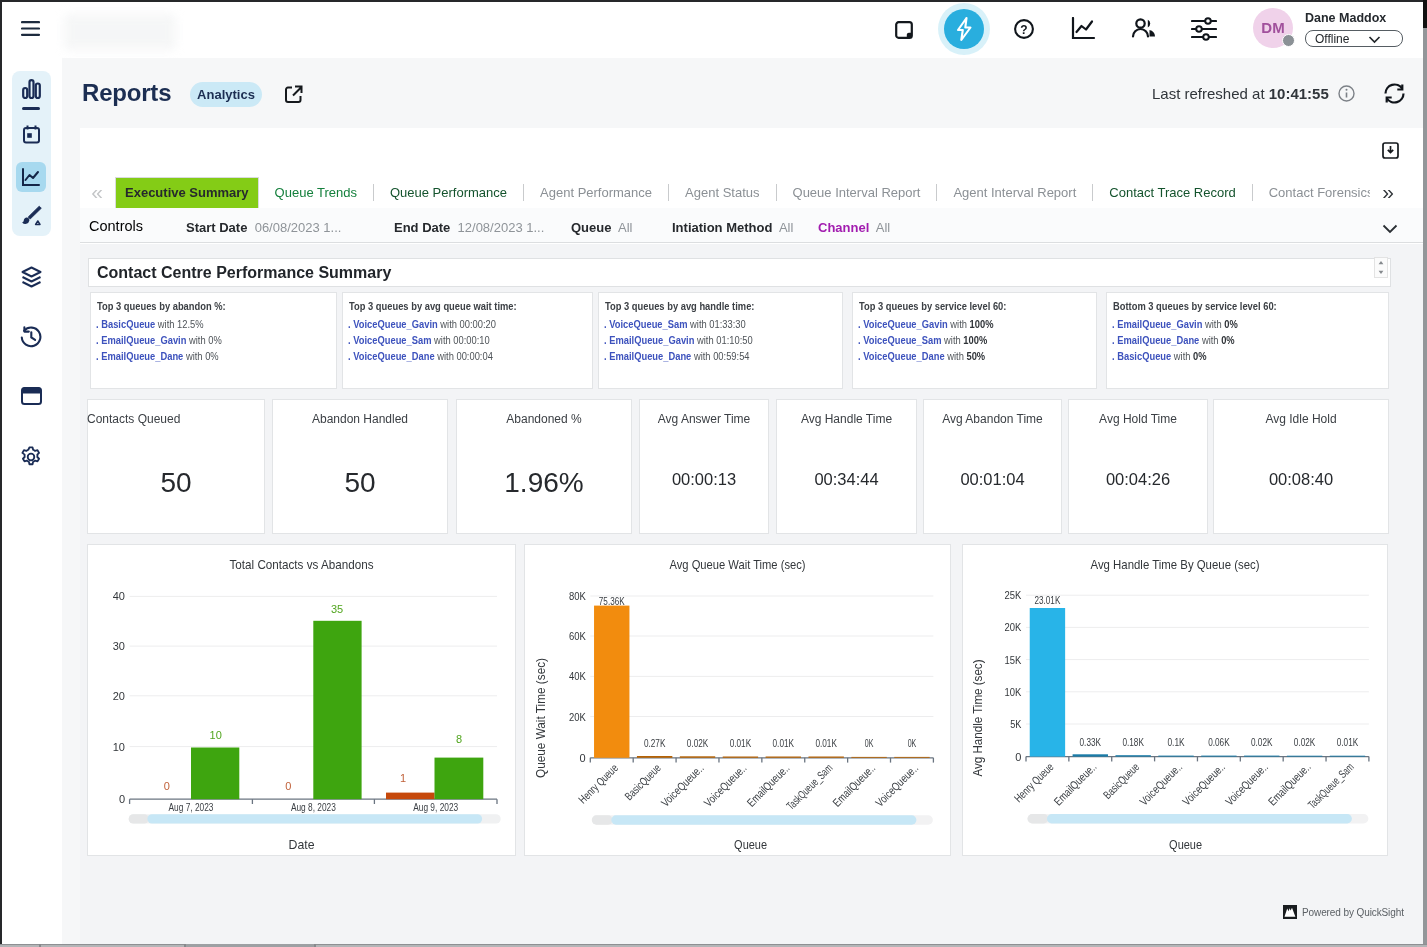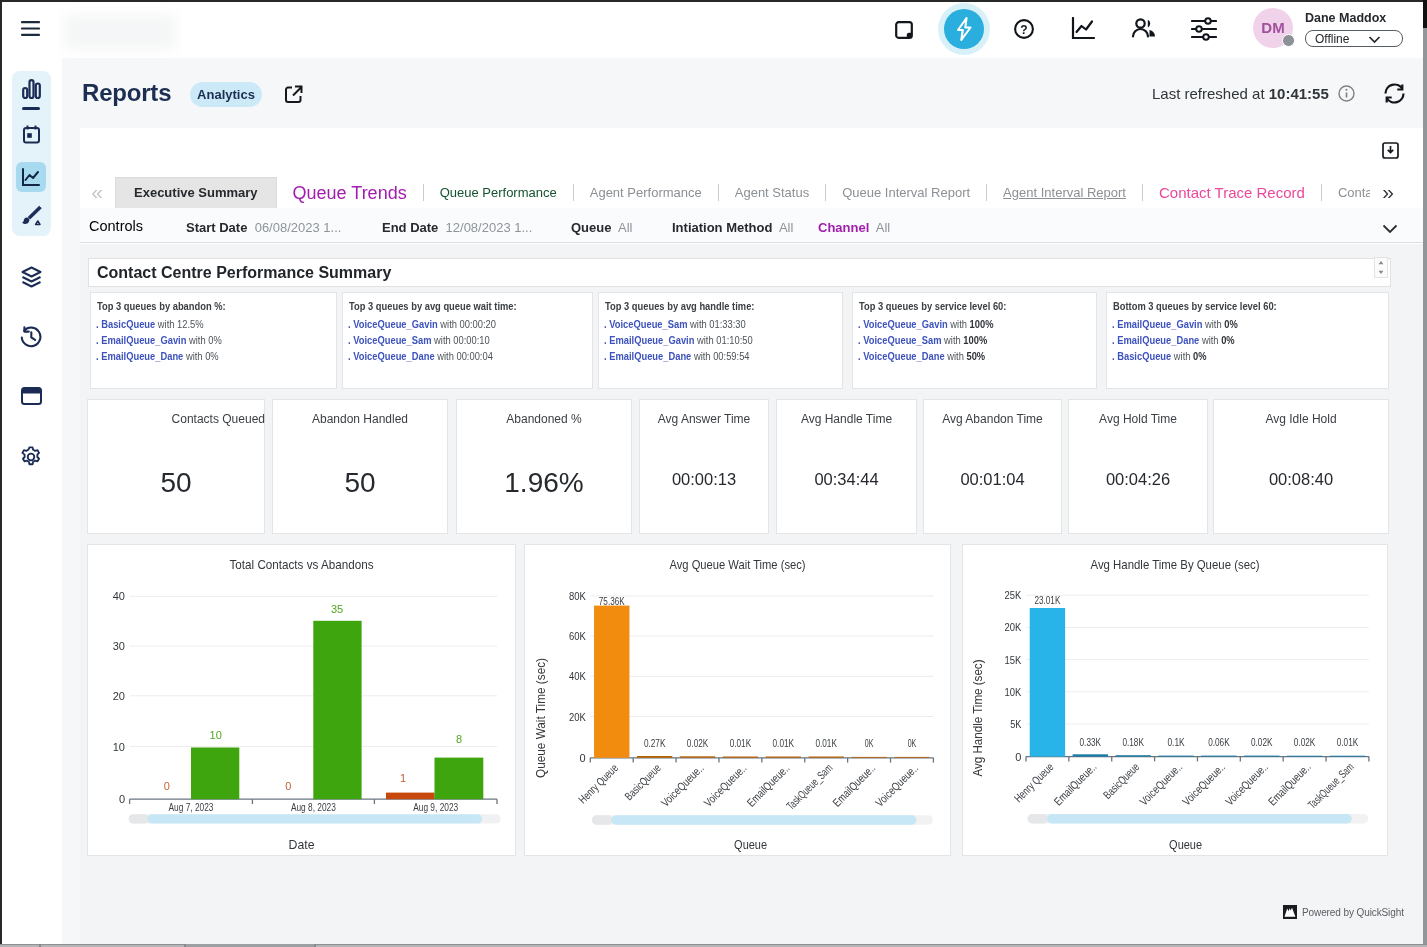--- a/index.html
+++ b/index.html
@@ -151,44 +151,44 @@
   </svg>
 
   <div class="abs" style="left:80px;top:128px;width:1343px;height:816px;background:#fff;"></div>
 
   <svg class="abs" style="left:1382px;top:142px;" width="17" height="17" viewBox="0 0 17 17">
     <rect x="1" y="1" width="15" height="15" rx="2" fill="none" stroke="#15191d" stroke-width="1.7"></rect>
     <path d="M8.5 4 v6 M5.8 7.8 l2.7 2.7 2.7-2.7" fill="none" stroke="#15191d" stroke-width="1.7"></path>
   </svg>
 
   <div id="tabbar" class="abs" style="left:115px;top:177px;width:1255px;height:31px;display:flex;align-items:stretch;overflow:hidden;">
-      <div style="height:31px;padding:0 18px;line-height:29px;background:#e5e5e5;border:1px solid #d9dbdd;border-bottom:none;font-size:13px;font-weight:bold;color:#26292d;white-space:nowrap;flex:none;">Executive Summary</div>
-      <div style="height:31px;padding:0 16px;line-height:32px;font-size:18px;color:#a21caf;white-space:nowrap;flex:none;">Queue Trends</div>
+      <div style="height:31px;padding:0 9px;line-height:29px;background:#84cc16;border:1px solid #d9dbdd;border-bottom:none;font-size:13px;font-weight:bold;color:#26292d;white-space:nowrap;flex:none;">Executive Summary</div>
+      <div style="height:31px;padding:0 16px;line-height:32px;font-size:13px;color:#15803d;white-space:nowrap;flex:none;">Queue Trends</div>
       <div style="margin-top:7px;height:17px;width:1px;background:#c9cbcd;flex:none;"></div>
       <div style="height:31px;padding:0 16px;line-height:32px;font-size:13px;color:#14532d;white-space:nowrap;flex:none;">Queue Performance</div>
       <div style="margin-top:7px;height:17px;width:1px;background:#c9cbcd;flex:none;"></div>
       <div style="height:31px;padding:0 16px;line-height:32px;font-size:13px;color:#8b9095;white-space:nowrap;flex:none;">Agent Performance</div>
       <div style="margin-top:7px;height:17px;width:1px;background:#c9cbcd;flex:none;"></div>
       <div style="height:31px;padding:0 16px;line-height:32px;font-size:13px;color:#8b9095;white-space:nowrap;flex:none;">Agent Status</div>
       <div style="margin-top:7px;height:17px;width:1px;background:#c9cbcd;flex:none;"></div>
       <div style="height:31px;padding:0 16px;line-height:32px;font-size:13px;color:#8b9095;white-space:nowrap;flex:none;">Queue Interval Report</div>
       <div style="margin-top:7px;height:17px;width:1px;background:#c9cbcd;flex:none;"></div>
-      <div style="height:31px;padding:0 16px;line-height:32px;font-size:13px;color:#8b9095;white-space:nowrap;flex:none;text-decoration:underline;">Agent Interval Report</div>
-      <div style="margin-top:7px;height:17px;width:1px;background:#c9cbcd;flex:none;"></div>
-      <div style="height:31px;padding:0 16px;line-height:32px;font-size:15px;color:#ec4899;white-space:nowrap;flex:none;text-align:right;">Contact Trace Record</div>
+      <div style="height:31px;padding:0 16px;line-height:32px;font-size:13px;color:#8b9095;white-space:nowrap;flex:none;">Agent Interval Report</div>
+      <div style="margin-top:7px;height:17px;width:1px;background:#c9cbcd;flex:none;"></div>
+      <div style="height:31px;padding:0 16px;line-height:32px;font-size:13px;color:#14532d;white-space:nowrap;flex:none;text-align:right;">Contact Trace Record</div>
       <div style="margin-top:7px;height:17px;width:1px;background:#c9cbcd;flex:none;"></div>
       <div style="height:31px;padding:0 16px;line-height:32px;font-size:13px;color:#8b9095;white-space:nowrap;flex:none;">Contact Forensics</div>
     </div>
   <div class="abs" style="left:85px;top:180px;width:24px;height:24px;color:#c4c6c8;font-size:21px;line-height:24px;text-align:center;">«</div>
   <div class="abs" style="left:1376px;top:180px;width:24px;height:24px;color:#33373b;font-size:21px;line-height:24px;text-align:center;">»</div>
 
   <div class="abs" style="left:80px;top:208px;width:1343px;height:35px;background:#fafbfc;border-bottom:1px solid #dcdee0;"></div>
   <div class="abs" style="left:89px;top:218px;font-size:14.5px;color:#000000;">Controls</div>
   <div class="abs" style="left:186px;top:220px;font-size:13px;color:#8f9499;"><b style="color:#26292d;">Start Date</b>&nbsp; 06/08/2023 1...</div>
-  <div class="abs" style="left:382px;top:220px;font-size:13px;color:#8f9499;"><b style="color:#26292d;">End Date</b>&nbsp; 12/08/2023 1...</div>
+  <div class="abs" style="left:394px;top:220px;font-size:13px;color:#8f9499;"><b style="color:#26292d;">End Date</b>&nbsp; 12/08/2023 1...</div>
   <div class="abs" style="left:571px;top:220px;font-size:13px;color:#8f9499;"><b style="color:#26292d;">Queue</b>&nbsp; All</div>
   <div class="abs" style="left:664px;top:220px;font-size:13px;color:#8f9499;margin-left:8px;"><b style="color:#26292d;">Intiation Method</b>&nbsp; All</div>
   <div class="abs" style="left:818px;top:220px;font-size:13px;color:#8f9499;"><b style="color:#a21caf;">Channel</b>&nbsp; All</div>
   <svg class="abs" style="left:1382px;top:224px;" width="16" height="10" viewBox="0 0 16 10">
       <path d="M1.5 1.5 L8 8 L14.5 1.5" fill="none" stroke="#2a2e33" stroke-width="1.8"></path>
     </svg>
 
   <div class="abs" style="left:80px;top:244px;width:1343px;height:700px;background:#f3f4f6;"></div>
 
   <div class="abs" style="left:88px;top:258px;width:1303px;height:29px;background:#fff;border:1px solid #dfe1e3;"></div>
@@ -227,21 +227,21 @@
       </div>
       <div style="position:absolute;left:1106px;top:292px;width:283px;height:97px;background:#fff;border:1px solid #e2e4e6;">
     <div style="position:absolute;left:6px;top:7px;font-size:11px;font-weight:bold;color:#3c4045;white-space:nowrap;transform:scaleX(0.85);transform-origin:0 0;">Bottom 3 queues by service level 60:</div>
         <div style="position:absolute;left:5px;top:24.5px;font-size:11px;color:#4e5358;white-space:nowrap;transform:scaleX(0.85);transform-origin:0 0;"><span style="font-weight:bold;color:#3d52bd;">.</span> <span style="font-weight:bold;color:#3d52bd;">EmailQueue_Gavin</span> with <span style="font-weight:bold;color:#2f3338;">0%</span></div>
         <div style="position:absolute;left:5px;top:40.9px;font-size:11px;color:#4e5358;white-space:nowrap;transform:scaleX(0.85);transform-origin:0 0;"><span style="font-weight:bold;color:#3d52bd;">.</span> <span style="font-weight:bold;color:#3d52bd;">EmailQueue_Dane</span> with <span style="font-weight:bold;color:#2f3338;">0%</span></div>
         <div style="position:absolute;left:5px;top:57.3px;font-size:11px;color:#4e5358;white-space:nowrap;transform:scaleX(0.85);transform-origin:0 0;"><span style="font-weight:bold;color:#3d52bd;">.</span> <span style="font-weight:bold;color:#3d52bd;">BasicQueue</span> with <span style="font-weight:bold;color:#2f3338;">0%</span></div>
       </div>
     </div>
   <div id="kpis">
       <div style="position:absolute;left:87px;top:399px;width:178px;height:135px;background:#fff;border:1px solid #e2e4e6;"></div>
-  <div style="position:absolute;left:87px;top:412px;width:178px;text-align:right;font-size:12px;color:#3c4045;">Contacts Queued</div>
+  <div style="position:absolute;left:87px;top:412px;width:178px;text-align:left;font-size:12px;color:#3c4045;">Contacts Queued</div>
   <div style="position:absolute;left:87px;font-size:28px;top:469px;height:28px;line-height:28px;width:178px;text-align:center;color:#26292d;">50</div>
       <div style="position:absolute;left:272px;top:399px;width:176px;height:135px;background:#fff;border:1px solid #e2e4e6;"></div>
   <div style="position:absolute;left:272px;top:412px;width:176px;text-align:center;font-size:12px;color:#3c4045;">Abandon Handled</div>
   <div style="position:absolute;left:272px;font-size:28px;top:469px;height:28px;line-height:28px;width:176px;text-align:center;color:#26292d;">50</div>
       <div style="position:absolute;left:456px;top:399px;width:176px;height:135px;background:#fff;border:1px solid #e2e4e6;"></div>
   <div style="position:absolute;left:456px;top:412px;width:176px;text-align:center;font-size:12px;color:#3c4045;">Abandoned %</div>
   <div style="position:absolute;left:456px;font-size:28px;top:469px;height:28px;line-height:28px;width:176px;text-align:center;color:#26292d;">1.96%</div>
       <div style="position:absolute;left:639px;top:399px;width:130px;height:135px;background:#fff;border:1px solid #e2e4e6;"></div>
   <div style="position:absolute;left:639px;top:412px;width:130px;text-align:center;font-size:12px;color:#3c4045;">Avg Answer Time</div>
   <div style="position:absolute;left:639px;font-size:16.5px;top:468px;height:22px;line-height:22px;width:130px;text-align:center;color:#26292d;">00:00:13</div>

